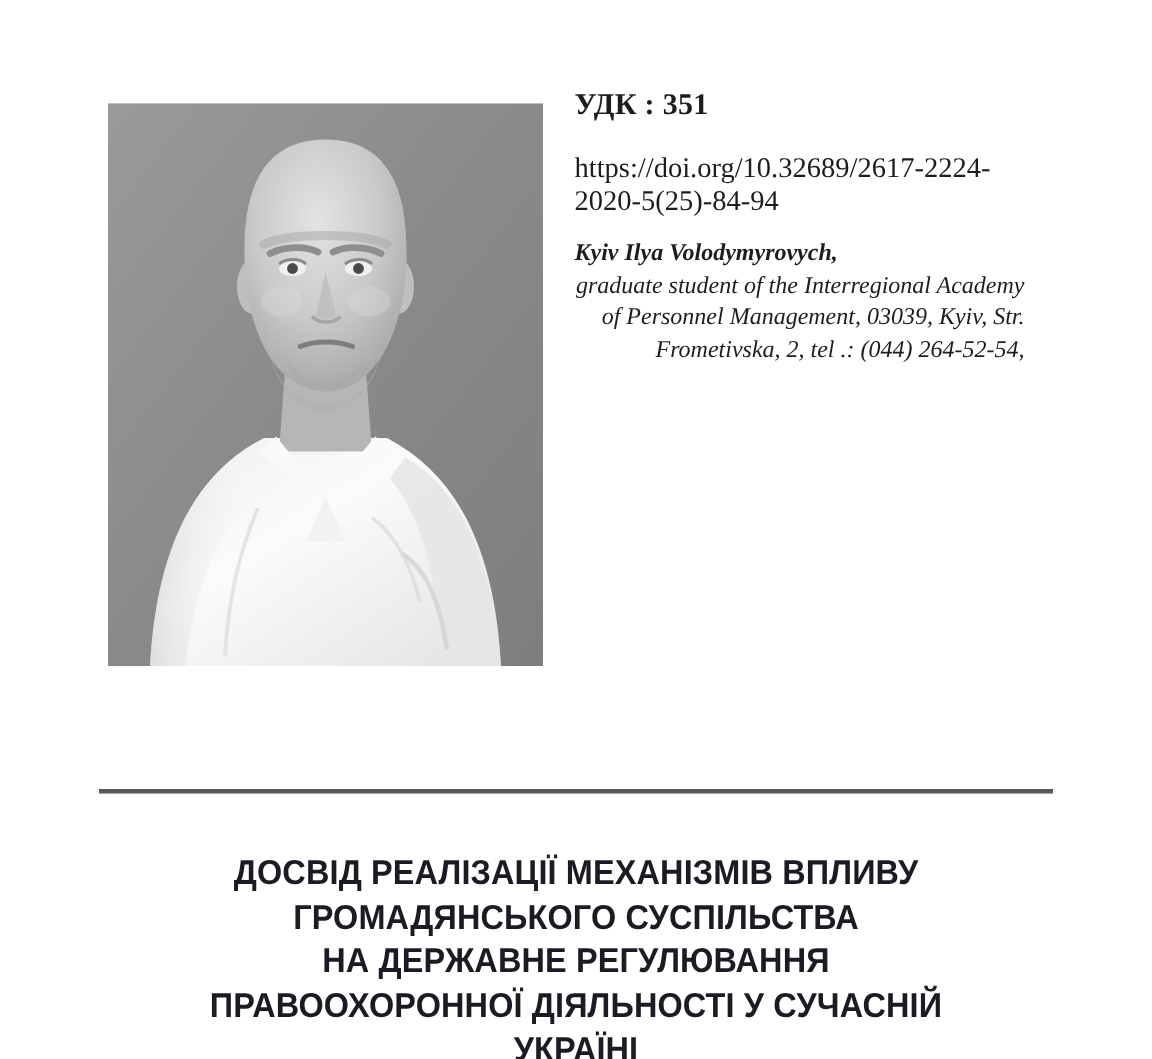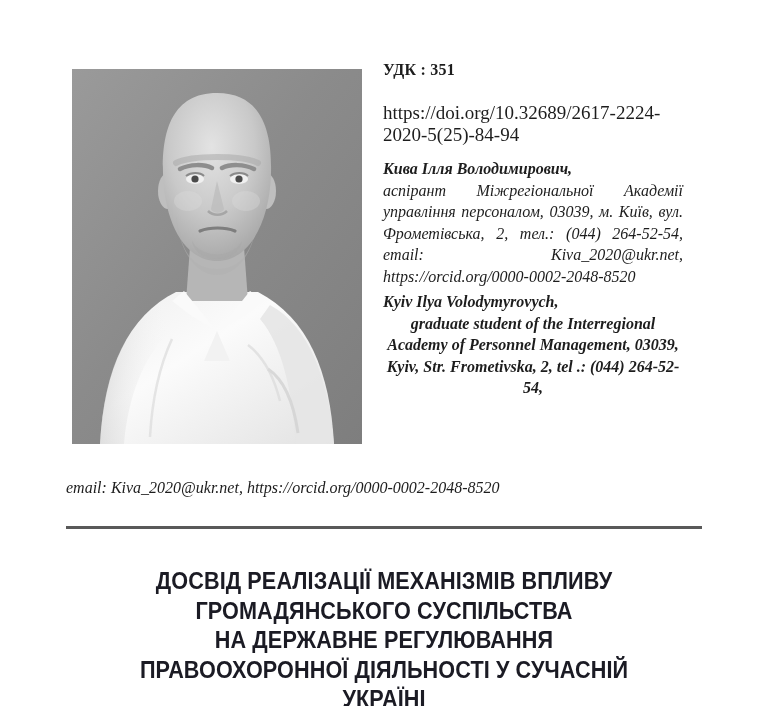--- a/index.html
+++ b/index.html
@@ -49,21 +49,21 @@
 
   .meta-col {
     position: absolute;
     left: 383px;
     top: 60px;
     width: 300px;
   }
 
   .udk {
     font-weight: bold;
-    font-size: 16px;
+    font-size: 20px;
     letter-spacing: .2px;
     line-height: 20px;
     margin: 0 0 22px 0;
   }
 
   .doi {
     font-size: 19px;
     line-height: 22px;
     margin: 0 0 12px 0;
     word-break: break-word;
@@ -81,22 +81,21 @@
   }
   .author-affil {
     font-style: italic;
     font-size: 16px;
     line-height: 21.5px;
     margin: 0 0 4px 0;
     text-align: justify;
     text-justify: inter-word;
   }
   .author-affil.last-en {
-    text-align: center;
-    font-weight: bold;
+    text-align: right;
   }
 
   
   .affil-overflow {
     position: absolute;
     left: 66px;
     top: 477px;
     width: 640px;
     font-style: italic;
     font-size: 16px;
@@ -213,34 +212,29 @@
         <ellipse cx="174" cy="132" rx="14" ry="10" fill="#dedede" opacity=".35"></ellipse>
       </svg>
     </div>
 
     <div class="meta-col">
 
       <p class="udk">УДК : 351</p>
 
       <p class="doi">https://doi.org/10.32689/2617-2224-2020-5(25)-84-94</p>
 
-      <div class="author-block">
-        <p class="author-name">Кива Ілля Володимирович,</p>
-        <p class="author-affil">аспірант Міжрегіональної Академії управління персоналом, 03039, м. Київ, вул. Фрометівська, 2, тел.: (044) 264-52-54, email: Kiva_2020@ukr.net, https://orcid.org/0000-0002-2048-8520</p>
-      </div>
 
 
       <div class="author-block">
         <p class="author-name">Kyiv Ilya Volodymyrovych,</p>
         <p class="author-affil last-en">graduate student of the Interregional Academy of Personnel Management, 03039, Kyiv, Str. Frometivska, 2, tel .: (044) 264-52-54,</p>
       </div>
 
     </div>
 
-    <div class="affil-overflow">email: Kiva_2020@ukr.net, https://orcid.org/0000-0002-2048-8520</div>
 
   </div>
 
   <div class="divider"></div>
 
   <h1 class="article-title">
     <span class="t-line">ДОСВІД РЕАЛІЗАЦІЇ МЕХАНІЗМІВ ВПЛИВУ</span>
     <span class="t-line">ГРОМАДЯНСЬКОГО СУСПІЛЬСТВА</span>
     <span class="t-line">НА ДЕРЖАВНЕ РЕГУЛЮВАННЯ</span>
     <span class="t-line">ПРАВООХОРОННОЇ ДІЯЛЬНОСТІ У СУЧАСНІЙ</span>

